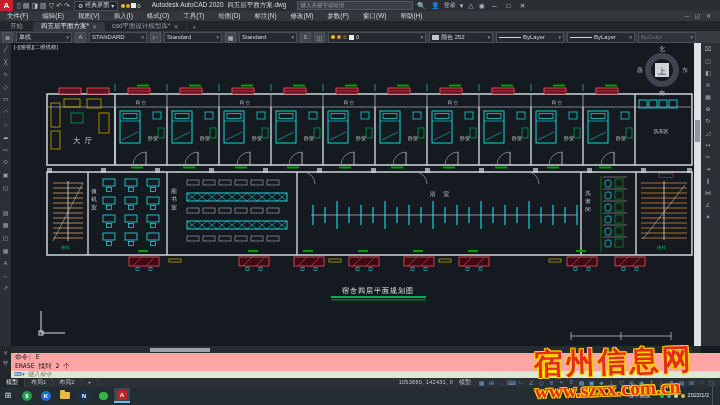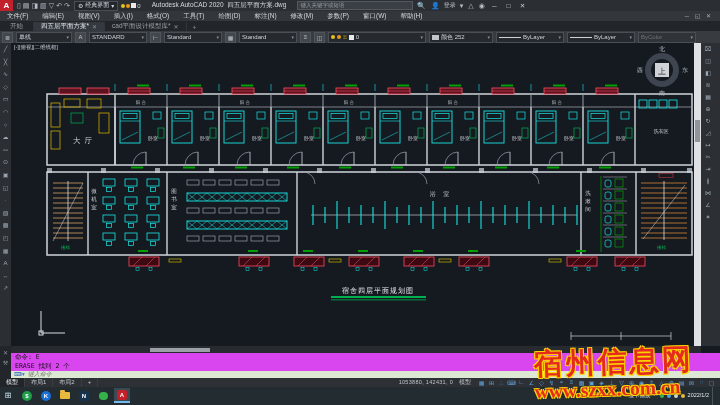--- a/index.html
+++ b/index.html
@@ -56,21 +56,21 @@
   #canvas{left:11px;top:43px;width:683px;height:303px;background:#151a21;}
   #vp-label{left:14px;top:44px;color:#c9ced4;font-size:5.5px;}
   #vscroll{left:694px;top:43px;width:7px;height:303px;background:#dfe1e4;}
   #vthumb{left:695px;top:120px;width:5px;height:22px;background:#8f959b;}
   svg text{font-family:"Liberation Sans",sans-serif;}
   
   #hscroll{left:11px;top:346px;width:690px;height:7px;background:#272b30;}
   #hthumb{left:150px;top:347.5px;width:60px;height:4px;background:#9aa0a6;}
   #cmdgrip{left:0;top:346px;width:11px;height:31.5px;background:#22262b;color:#8a9096;font-size:6px;
            display:flex;flex-direction:column;align-items:center;gap:3px;padding-top:3px;box-sizing:border-box;}
-  #cmdhist{left:11px;top:353px;width:709px;height:18px;background:#d946ef;color:#111;
+  #cmdhist{left:11px;top:353px;width:709px;height:18px;background:#fca5a5;color:#111;
            font-family:"DejaVu Sans Mono",monospace;font-size:6.5px;line-height:9px;padding:0 0 0 4px;box-sizing:border-box;}
   #cmdline{left:11px;top:371px;width:709px;height:6.5px;background:#dde8d4;display:flex;align-items:center;
            font-size:6px;color:#70766c;}
   #cmdline .kicon{color:#3a6fb5;font-size:5.5px;margin:0 3px;}
   #cmdline .hint{font-style:italic;}
   
   #statusbar{left:0;top:377.5px;width:720px;height:9px;background:#2d3136;display:flex;align-items:center;
              color:#bfc4c9;font-size:6px;}
   .ltab{padding:0 6px;height:9px;display:flex;align-items:center;border-right:1px solid #3a3e43;}
   .ltab.active{background:#212529;color:#e8eaec;}

